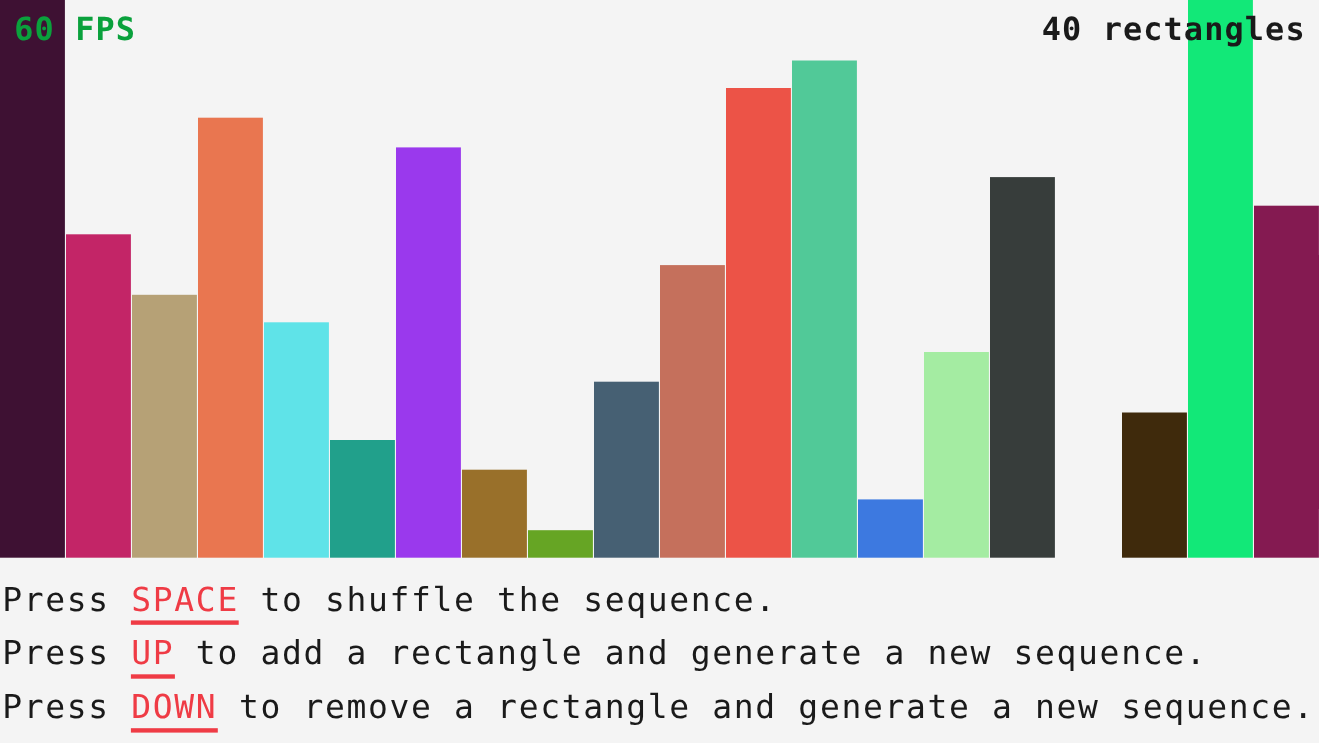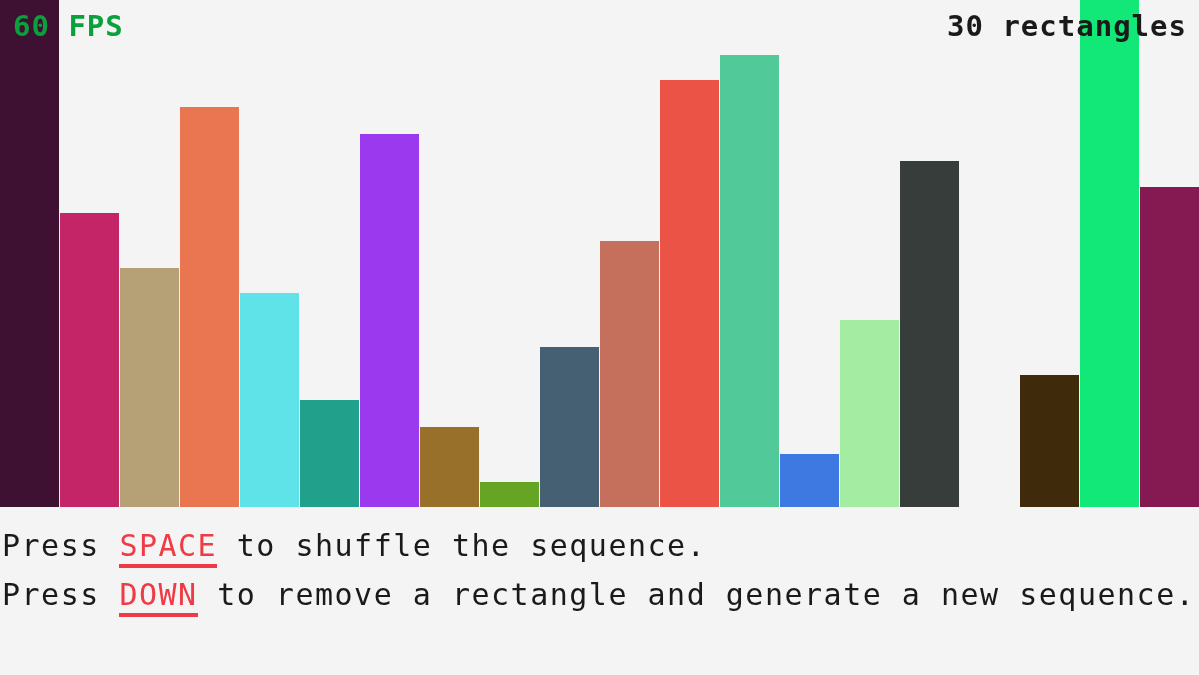--- a/index.html
+++ b/index.html
@@ -97,20 +97,21 @@
       <div class="bar" style="left: 780px; width: 59px; height: 53px; background: rgb(61, 121, 224);"></div>
       <div class="bar" style="left: 840px; width: 59px; height: 187px; background: rgb(164, 236, 162);"></div>
       <div class="bar" style="left: 900px; width: 59px; height: 346px; background: rgb(55, 61, 59);"></div>
       <div class="bar" style="left: 1020px; width: 59px; height: 132px; background: rgb(63, 42, 12);"></div>
       <div class="bar" style="left: 1080px; width: 59px; height: 507px; background: rgb(18, 232, 120);"></div>
       <div class="bar" style="left: 1140px; width: 59px; height: 320px; background: rgb(132, 26, 81);"></div>
     </div>
 
   <div class="hud" id="fps-counter">60 FPS</div>
 
-  <div class="hud" id="rect-count">30 rectangles</div>
+  <div class="hud" id="rect-count">40 rectangles</div>
 
   <div id="instructions">
       <div class="instr-line"><span>Press </span><span class="key" style="color: rgb(239, 59, 69); border-bottom-color: rgb(239, 59, 69);">SPACE</span><span> to shuffle the sequence.</span></div>
+      <div class="instr-line"><span>Press </span><span class="key" style="color: rgb(239, 59, 69); border-bottom-color: rgb(239, 59, 69);">UP</span><span> to add a rectangle and generate a new sequence.</span></div>
       <div class="instr-line"><span>Press </span><span class="key" style="color: rgb(239, 59, 69); border-bottom-color: rgb(239, 59, 69);">DOWN</span><span> to remove a rectangle and generate a new sequence.</span></div>
     </div>
 
 </div>
 
 </body></html>

